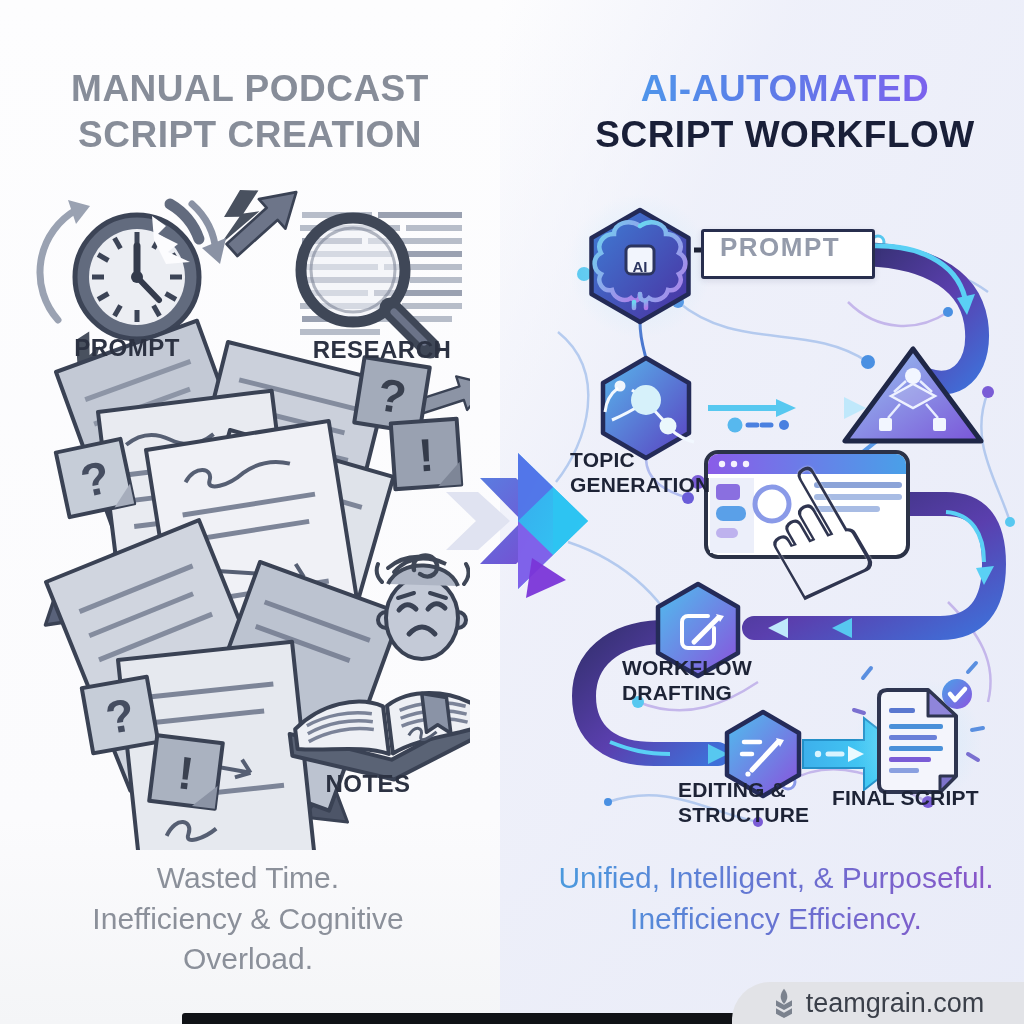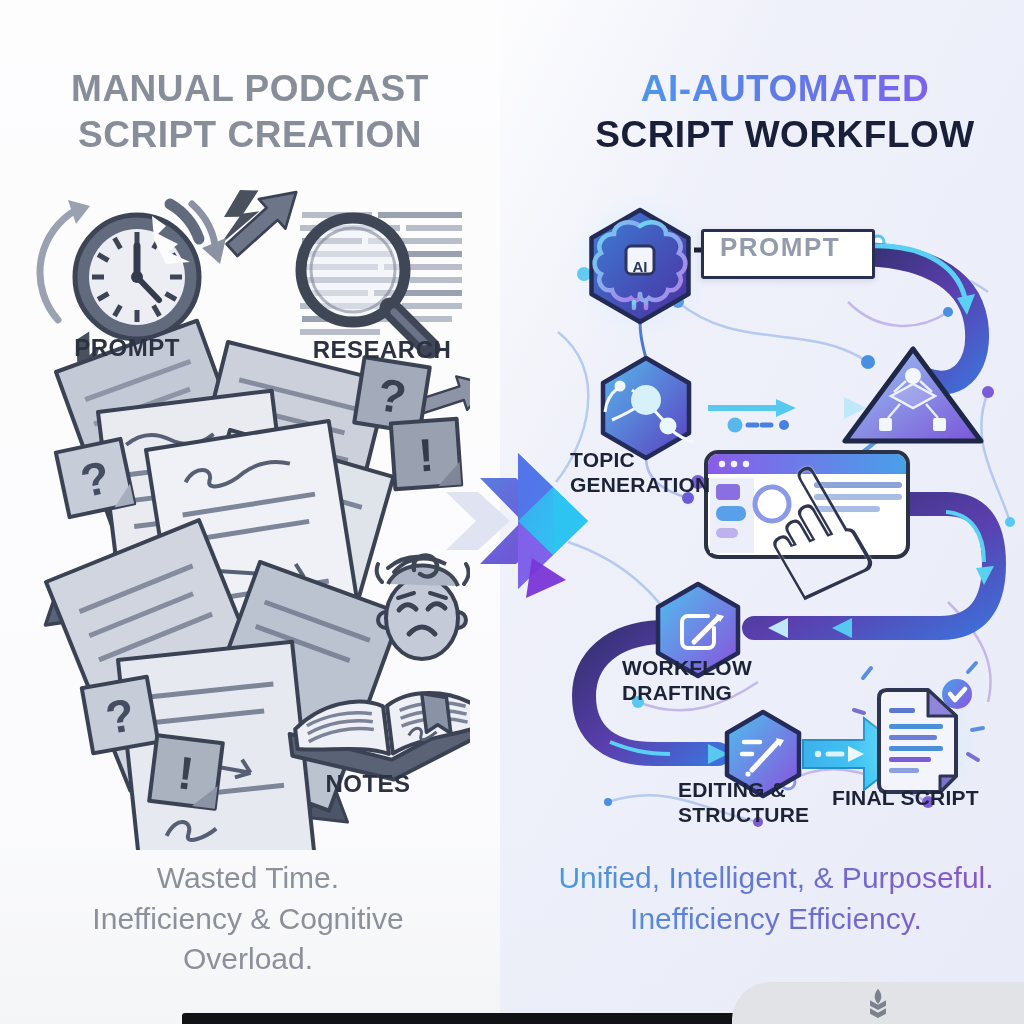--- a/index.html
+++ b/index.html
@@ -501,15 +501,16 @@
     <div>Inefficiency Efficiency.</div>
   </div>
 
   <div class="abs bottom-bar"></div>
   <div class="abs brand-tab">
     <svg width="24" height="32" viewBox="0 0 26 36">
       <path d="M13,2 C8,8 8,14 13,19 C18,14 18,8 13,2 Z" fill="#7b828e"></path>
       <path d="M4,15 L13,20 L22,15 L22,21 L13,26 L4,21 Z" fill="#7b828e"></path>
       <path d="M4,24 L13,29 L22,24 L22,30 L13,35 L4,30 Z" fill="#7b828e"></path>
     </svg>
+    <span class="brand-url">teamgrain.com</span>
   </div>
 
 </div>
 
 </body></html>

